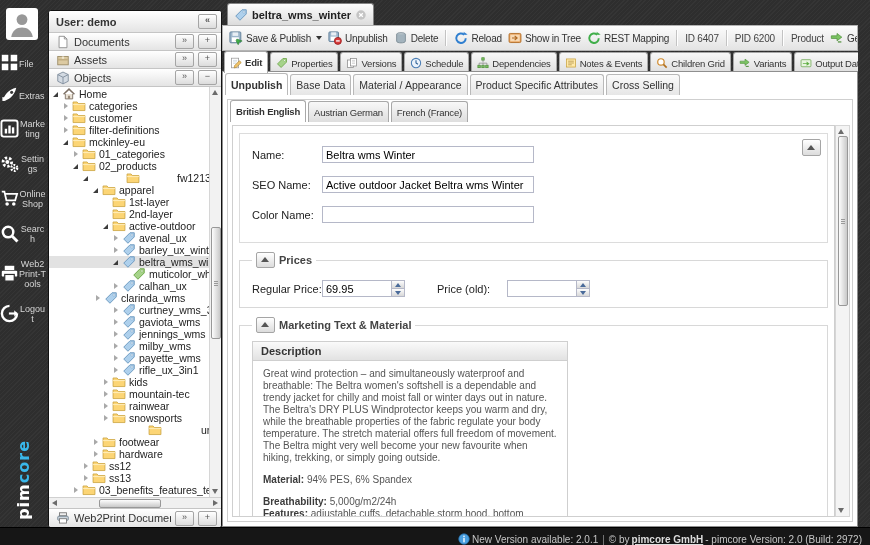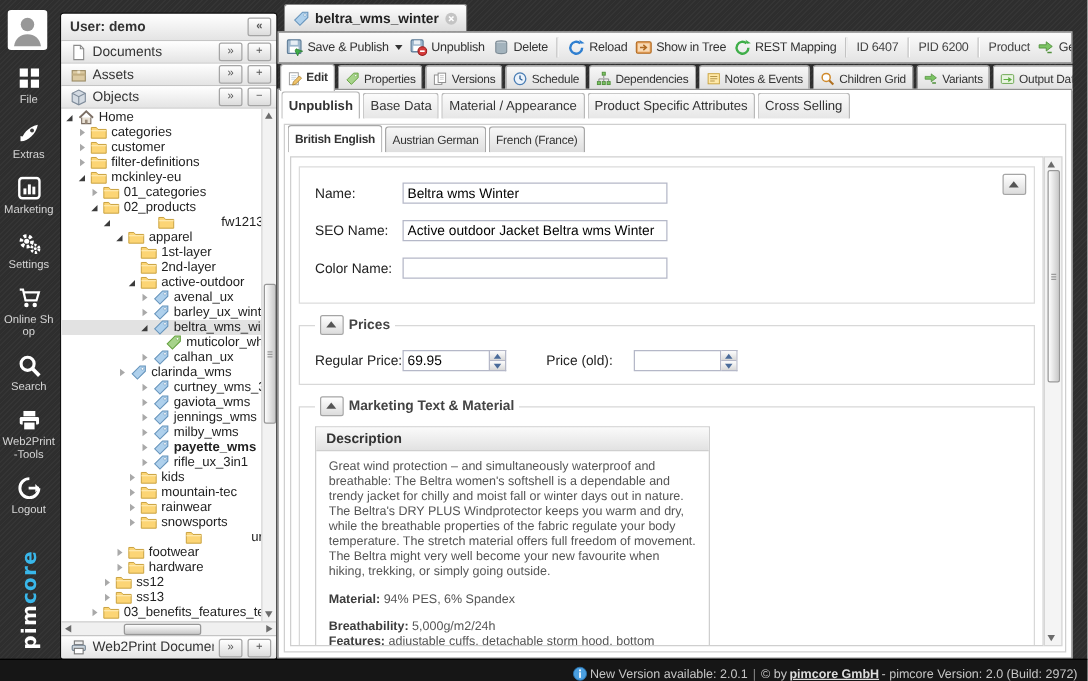--- a/index.html
+++ b/index.html
@@ -5,21 +5,21 @@
   html,body{margin:0;padding:0;}
   body{width:870px;height:545px;overflow:hidden;background:#2e2e2e;
        background-image:repeating-linear-gradient(135deg,rgba(255,255,255,.03) 0 1px,transparent 1px 3px);
        font-family:"Liberation Sans","DejaVu Sans",sans-serif;font-size:11px;color:#333;position:relative;}
   .ic{display:inline-block;vertical-align:middle;line-height:0;}
   .ic svg{display:block;}
 
   
   .iconbar{position:absolute;left:0;top:0;width:46px;bottom:17px;display:flex;flex-direction:column;align-items:center;}
   .avatar{margin-top:8px;width:34px;height:32px;}
-  .sb-item{display:flex;flex-direction:column;align-items:center;margin-top:13px;cursor:pointer;width:46px;}
+  .sb-item{display:flex;flex-direction:row;align-items:center;margin-top:13px;cursor:pointer;width:46px;}
   .sb-lb{font-size:9px;color:#d6d6d6;margin-top:2px;text-align:center;line-height:10px;word-break:break-all;max-width:42px;}
   .logo{position:absolute;bottom:8px;left:0;width:46px;display:flex;justify-content:center;}
   .logo b{writing-mode:vertical-rl;transform:rotate(180deg);font-size:16px;font-weight:bold;color:#fff;letter-spacing:1px;font-family:"DejaVu Sans",sans-serif;}
   .logo b .blu{color:#39b7ea;}
 
   
   .west{position:absolute;left:48px;top:10px;width:172px;height:516px;background:#fff;border:1px solid #111;
         border-radius:3px;display:flex;flex-direction:column;overflow:hidden;}
   .acc-head,.acc-bar{flex:none;display:flex;align-items:center;gap:4px;padding:0 4px 0 7px;
         background:linear-gradient(#ffffff,#e4e4e4);border-bottom:1px solid #c5c5c5;color:#333;}
@@ -451,21 +451,21 @@
         <div class="trow" style="padding-left: 63px;">
           <span class="exp exp-c"></span>
           <span class="ic">
             <svg viewBox="0 0 16 16" width="14" height="14">
               <path d="M2 9.2L9.2 2H14v4.8L6.8 14z" fill="#aed0ec" stroke="#6593bb"></path>
               <circle cx="11.4" cy="4.6" r="1.2" fill="#fff" stroke="#6593bb" stroke-width=".5"></circle>
             </svg>
           </span>
           <span>milby_wms</span>
         </div>
-        <div class="trow" style="padding-left: 63px; font-weight: bold;">
+        <div class="trow" style="padding-left: 63px;">
           <span class="exp exp-c"></span>
           <span class="ic">
             <svg viewBox="0 0 16 16" width="14" height="14">
               <path d="M2 9.2L9.2 2H14v4.8L6.8 14z" fill="#aed0ec" stroke="#6593bb"></path>
               <circle cx="11.4" cy="4.6" r="1.2" fill="#fff" stroke="#6593bb" stroke-width=".5"></circle>
             </svg>
           </span>
           <span>payette_wms</span>
         </div>
         <div class="trow" style="padding-left: 63px;">

